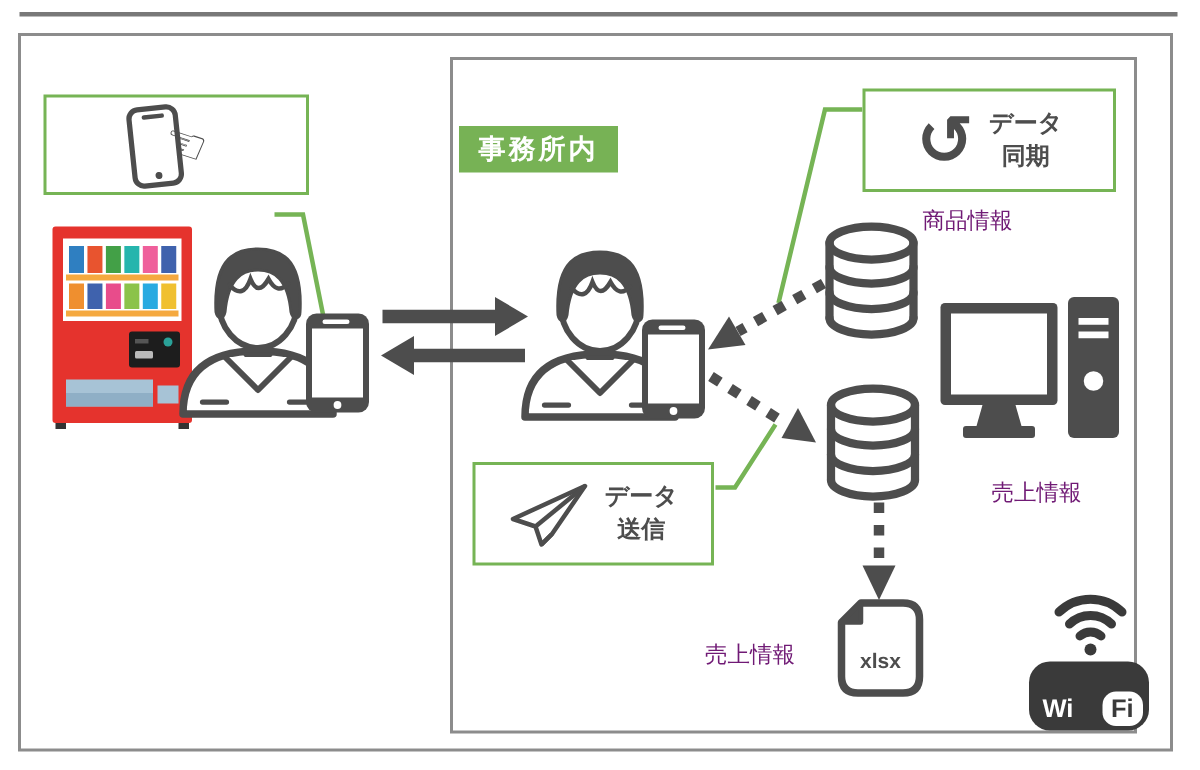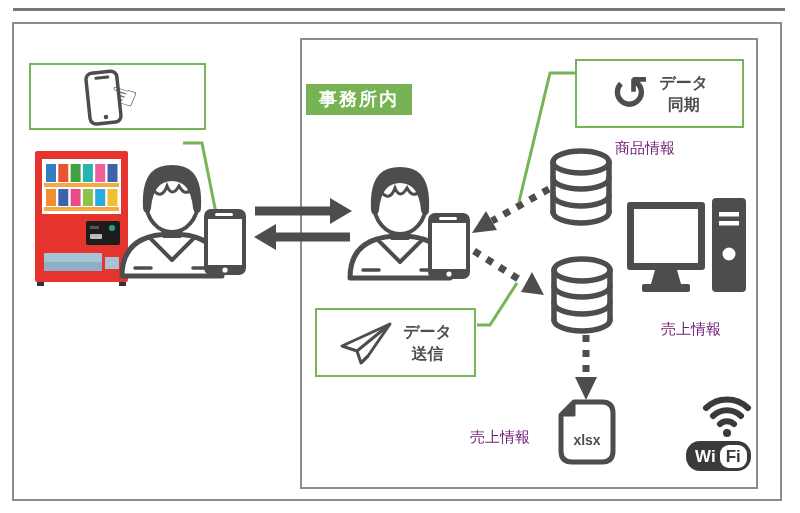--- a/index.html
+++ b/index.html
@@ -31,21 +31,21 @@
   .pointer-glyph{
     position:absolute;left:24px;top:12px;font-size:32px;color:#4d4d4d;
     transform:rotate(18deg);line-height:1;
   }
   .diagram-label{font-size:15px;color:#701a75;line-height:1;white-space:nowrap;}
   #label-product-db{left:615px;top:140px;}
   #label-sales-db{left:621px;top:321px;margin-left:40px;}
   #label-sales-list{left:470px;top:429px;}
   .wifi-logo{
     left:686px;top:441px;height:24px;background:#3a3a3a;border-radius:14px;
-    display:flex;align-items:center;padding:3px 4px 3px 9px;gap:4px;
+    display:flex;align-items:center;padding:19px 4px 3px 9px;gap:19px;
   }
   .wifi-logo .wi{color:#ffffff;font-weight:bold;font-size:17px;line-height:1;}
   .wifi-logo .fi{
     background:#ffffff;color:#3a3a3a;font-weight:bold;font-size:17px;line-height:1;
     border-radius:9px;padding:3px 6px;
   }
 </style>
 </head>
 <body>
 

